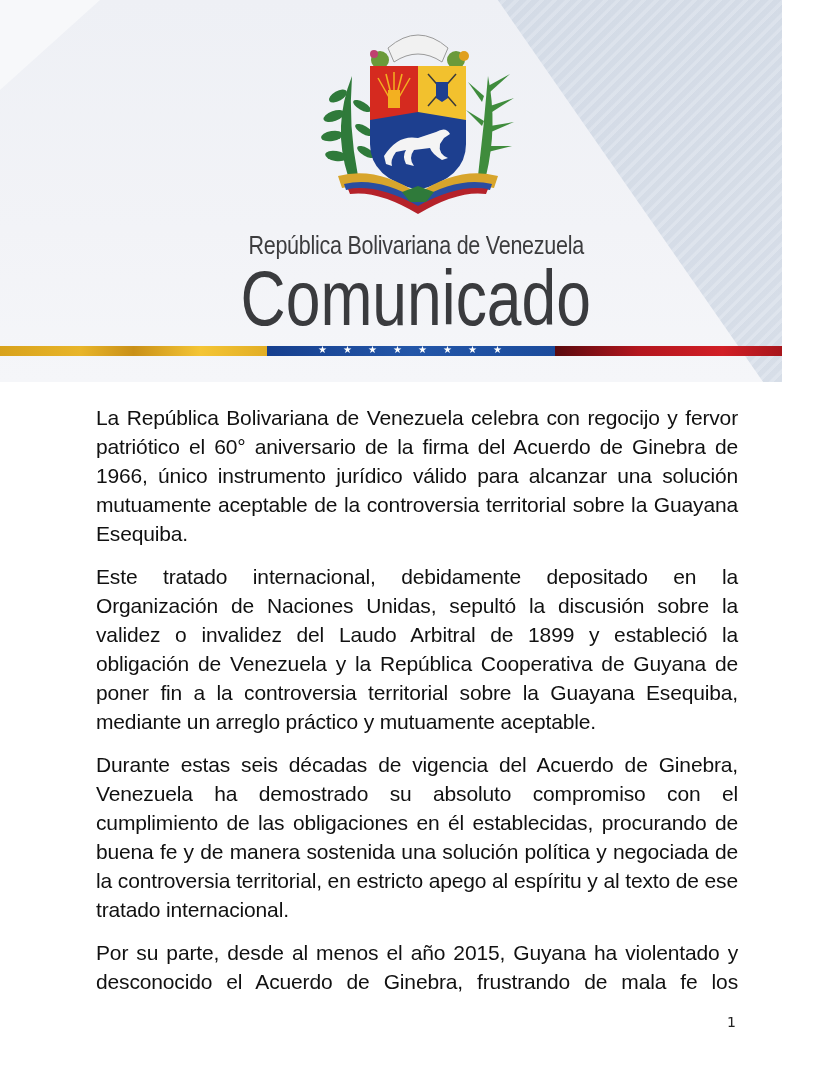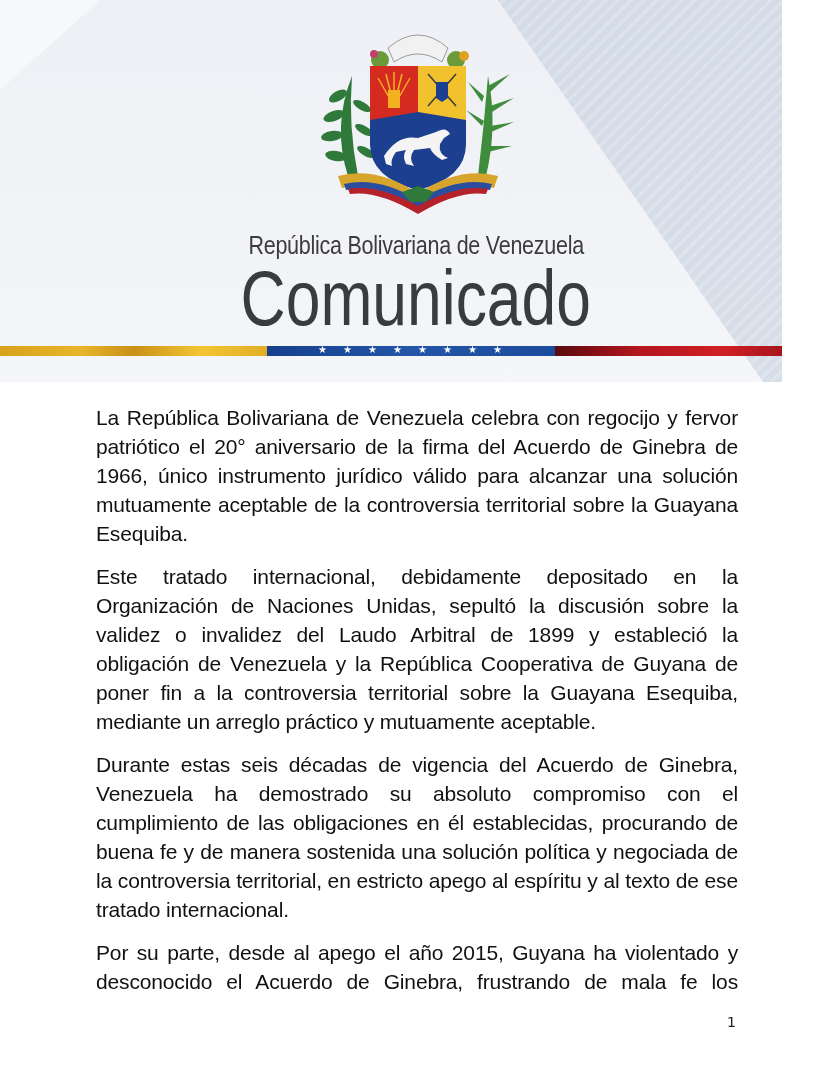--- a/index.html
+++ b/index.html
@@ -135,19 +135,19 @@
       <span class="star" style="left:151px">★</span>
       <span class="star" style="left:176px">★</span>
       <span class="star" style="left:201px">★</span>
       <span class="star" style="left:226px">★</span>
     </div>
     <div class="seg seg-red"></div>
   </div>
 </div>
 
 <div class="body-text">
-  <p>La República Bolivariana de Venezuela celebra con regocijo y fervor patriótico el 20° aniversario de la firma del Acuerdo de Ginebra de 1966, único instrumento jurídico válido para alcanzar una solución mutuamente aceptable de la controversia territorial sobre la Guayana Esequiba.</p>
+  <p>La República Bolivariana de Venezuela celebra con regocijo y fervor patriótico el 60° aniversario de la firma del Acuerdo de Ginebra de 1966, único instrumento jurídico válido para alcanzar una solución mutuamente aceptable de la controversia territorial sobre la Guayana Esequiba.</p>
   <p>Este tratado internacional, debidamente depositado en la Organización de Naciones Unidas, sepultó la discusión sobre la validez o invalidez del Laudo Arbitral de 1899 y estableció la obligación de Venezuela y la República Cooperativa de Guyana de poner fin a la controversia territorial sobre la Guayana Esequiba, mediante un arreglo práctico y mutuamente aceptable.</p>
   <p>Durante estas seis décadas de vigencia del Acuerdo de Ginebra, Venezuela ha demostrado su absoluto compromiso con el cumplimiento de las obligaciones en él establecidas, procurando de buena fe y de manera sostenida una solución política y negociada de la controversia territorial, en estricto apego al espíritu y al texto de ese tratado internacional.</p>
-  <p style="text-align-last: justify;">Por su parte, desde al apego el año 2015, Guyana ha violentado y desconocido el Acuerdo de Ginebra, frustrando de mala fe los</p>
+  <p style="text-align-last: justify;">Por su parte, desde al menos el año 2015, Guyana ha violentado y desconocido el Acuerdo de Ginebra, frustrando de mala fe los</p>
 </div>
 
 <div class="page-number">1</div>
 
 </body></html>

